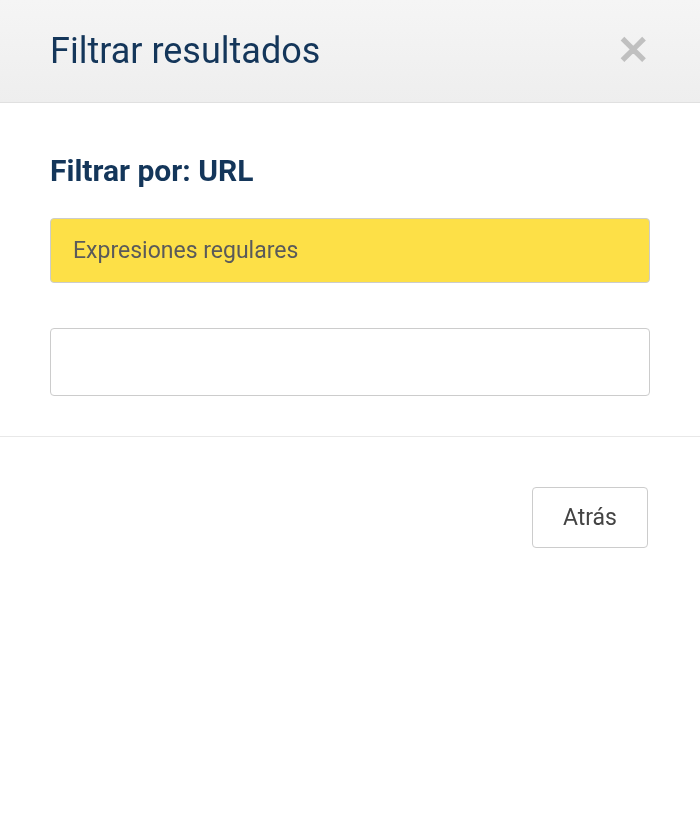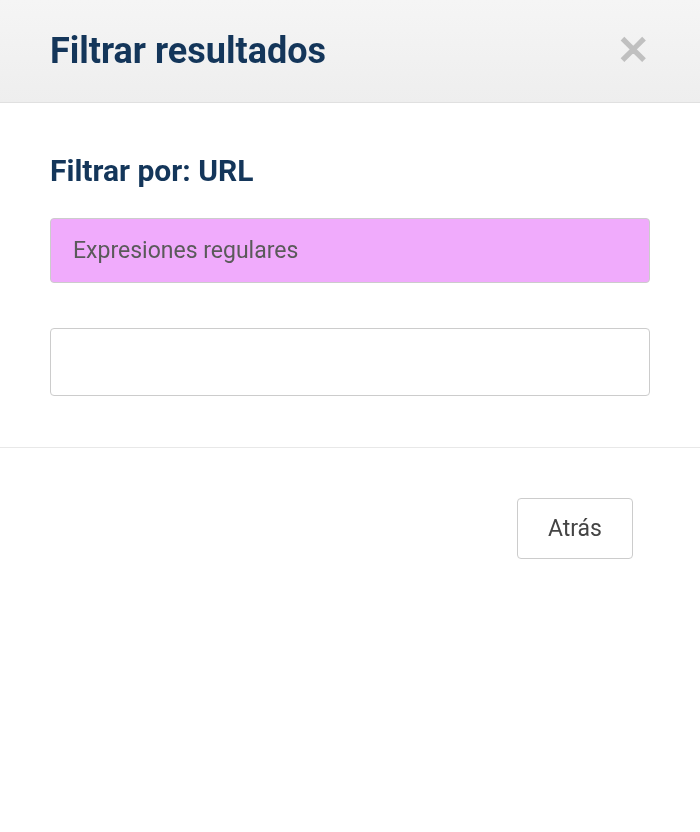--- a/index.html
+++ b/index.html
@@ -17,21 +17,21 @@
       background: linear-gradient(to bottom, #f5f5f5, #eeeeee);
       border-bottom: 1px solid #e0e0e0;
       padding: 30px 50px;
       display: flex;
       justify-content: space-between;
       align-items: center;
     }
     .modal-title {
       color: #14365a;
       font-size: 36px;
-      font-weight: 700;
+      font-weight: 400;
     }
     .close-icon {
       color: #c0c0c0;
       font-size: 40px;
       font-weight: bold;
       cursor: pointer;
       line-height: 1;
     }
     .modal-body {
       padding: 50px 50px 40px 50px;
@@ -48,44 +48,43 @@
       line-height: 1.55;
       margin-bottom: 45px;
     }
     .select-box {
       width: 100%;
       border: 1px solid #cccccc;
       border-radius: 4px;
       padding: 18px 22px;
       font-size: 23px;
       color: #5a5a5a;
-      background: #f0abfc;
+      background: #fde047;
       margin-bottom: 45px;
       cursor: pointer;
       display: flex;
       align-items: flex-start;
     }
     .text-input {
       width: 100%;
       border: 1px solid #cccccc;
       border-radius: 4px;
       padding: 18px 22px;
       font-size: 23px;
       color: #333333;
       background: #ffffff;
       height: 68px;
       font-family: inherit;
     }
     .modal-footer {
       border-top: 1px solid #e8e8e8;
-      padding: 50px 67px;
+      padding: 50px 52px;
       display: flex;
       justify-content: flex-end;
       gap: 34px;
-      margin-top: 11px;
     }
     .btn {
       padding: 16px 30px;
       font-size: 23px;
       border-radius: 4px;
       cursor: pointer;
       font-family: inherit;
       border: 1px solid transparent;
     }
     .btn-secondary {

